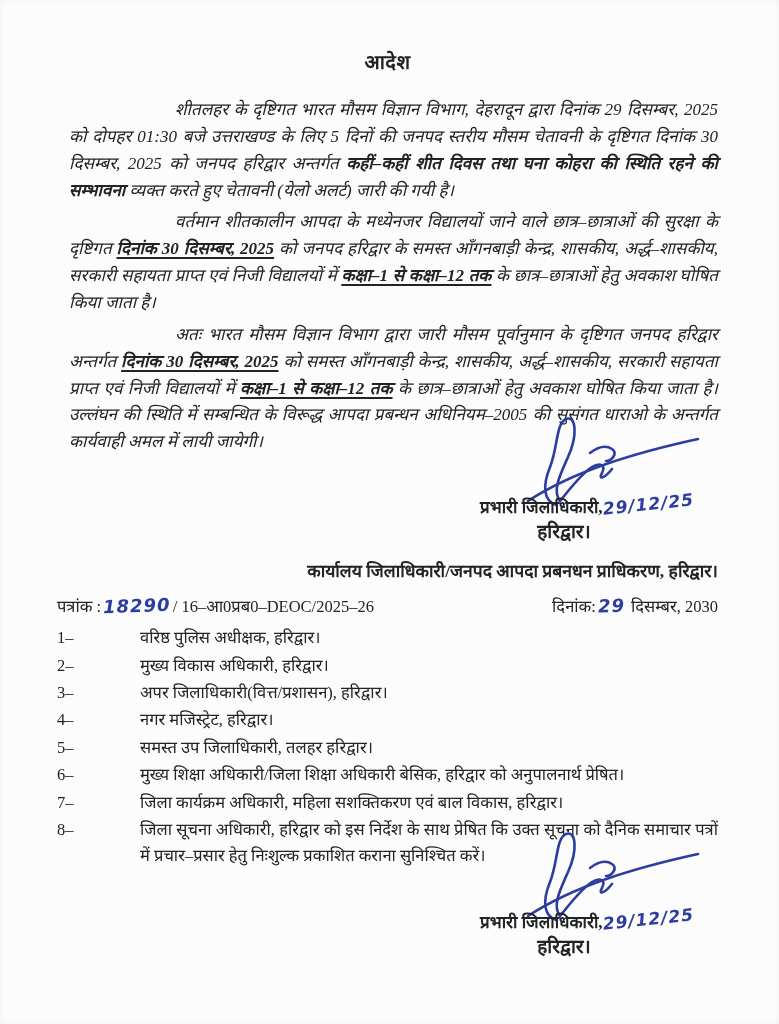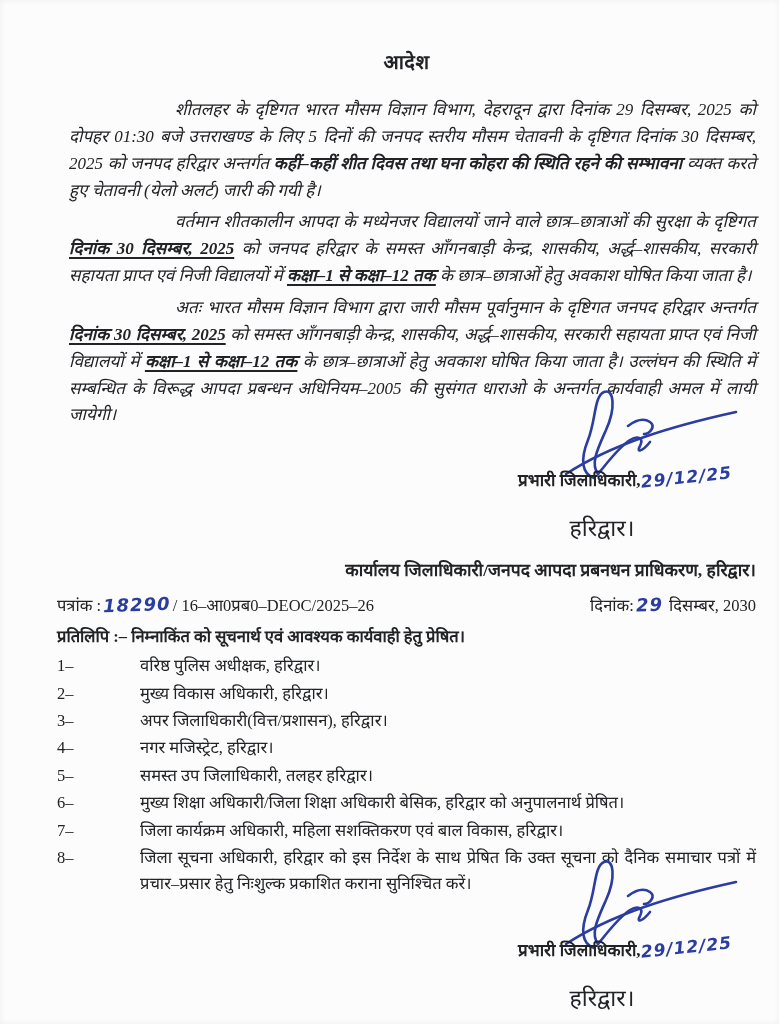--- a/index.html
+++ b/index.html
@@ -2,21 +2,21 @@
 <html><head>
 <meta charset="utf-8">
 <style>
   html,body{margin:0;padding:0;background:#eceef0;}
   .page{
     position:relative;
     width:779px;height:1024px;
     margin:0 auto;
     background:#fcfcfc;
     box-sizing:border-box;
-    padding:40px 23px 0 57px;
+    padding:40px 61px 0 57px;
     font-family:"Liberation Serif","DejaVu Serif",serif;
     color:#222326;
     overflow:hidden;
     box-shadow:inset 0 0 6px rgba(0,0,0,.06);
   }
   .title{
     text-align:center;
     font-size:20px;
     font-weight:700;
     margin:8px 0 22px 0;
@@ -52,23 +52,23 @@
     pointer-events:none;
   }
   .sigline{
     font-size:17px;
     font-weight:700;
     white-space:nowrap;
     position:relative;
     z-index:2;
   }
   .sigplace{
-    font-size:23px;
-    font-weight:400;
-    margin-top:20px;
+    font-size:19px;
+    font-weight:700;
+    margin-top:0;
     padding-right:46px;
   }
   .handwrite{
     font-family:"DejaVu Sans",sans-serif;
     font-style:italic;
     font-weight:600;
     color:#2c3da0;
   }
   .sigdate{
     display:inline-block;
@@ -151,21 +151,20 @@
 
   <div class="refrow">
     <div class="refleft">
       <span>पत्रांक :</span><span class="handwrite refnum">18290</span><span>/ 16–आ0प्रब0–DEOC/2025–26</span>
     </div>
     <div class="refright">
       <span>दिनांक:</span><span class="handwrite refnum">29</span><span> दिसम्बर, 2030</span>
     </div>
   </div>
 
-  <div class="copyhead">प्रतिलिपि :– निम्नाकिंत को सूचनार्थ एवं आवश्यक कार्यवाही हेतु प्रेषित।</div>
 
   <ol class="copylist">
     <li>
         <span class="num">1–</span>
         <span class="txt">वरिष्ठ पुलिस अधीक्षक, हरिद्वार।</span>
       </li>
     <li>
         <span class="num">2–</span>
         <span class="txt">मुख्य विकास अधिकारी, हरिद्वार।</span>
       </li>

